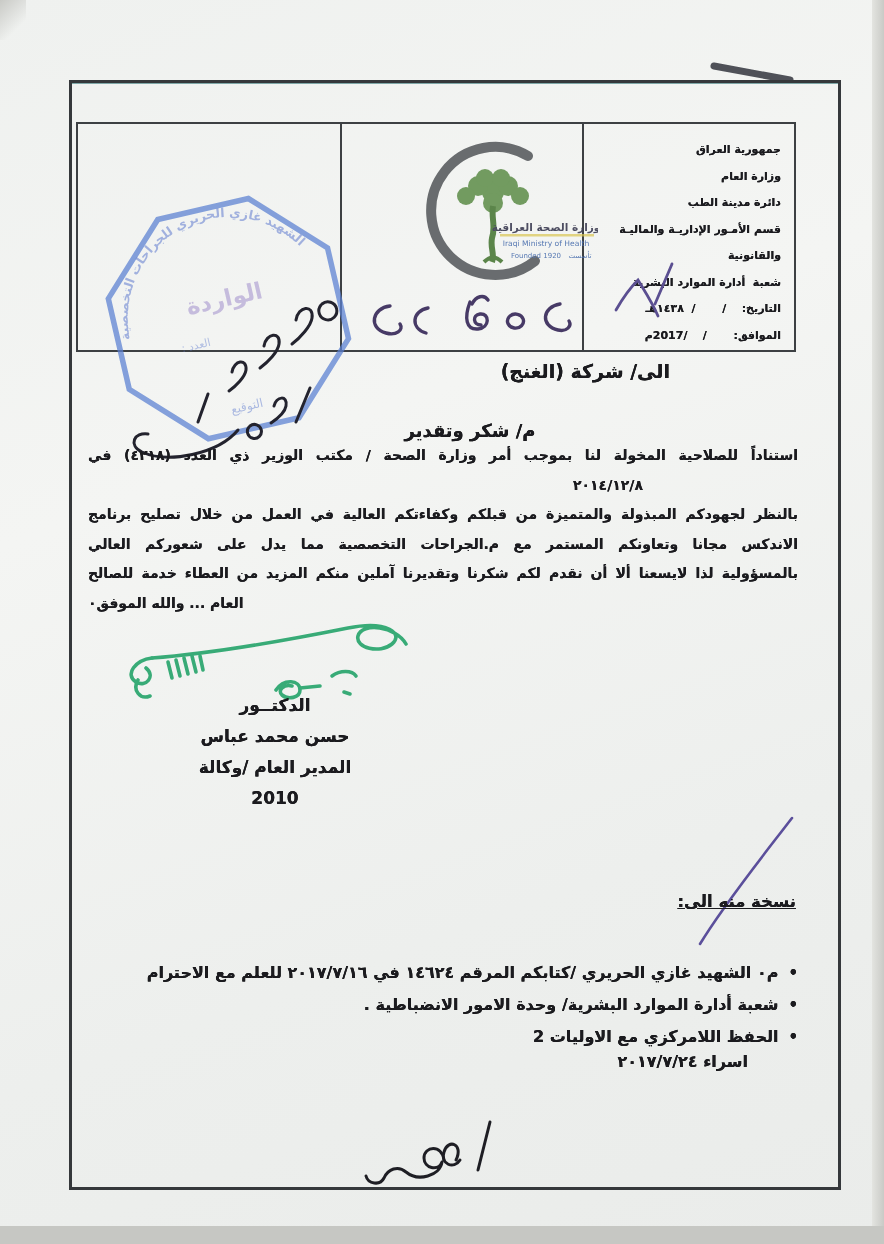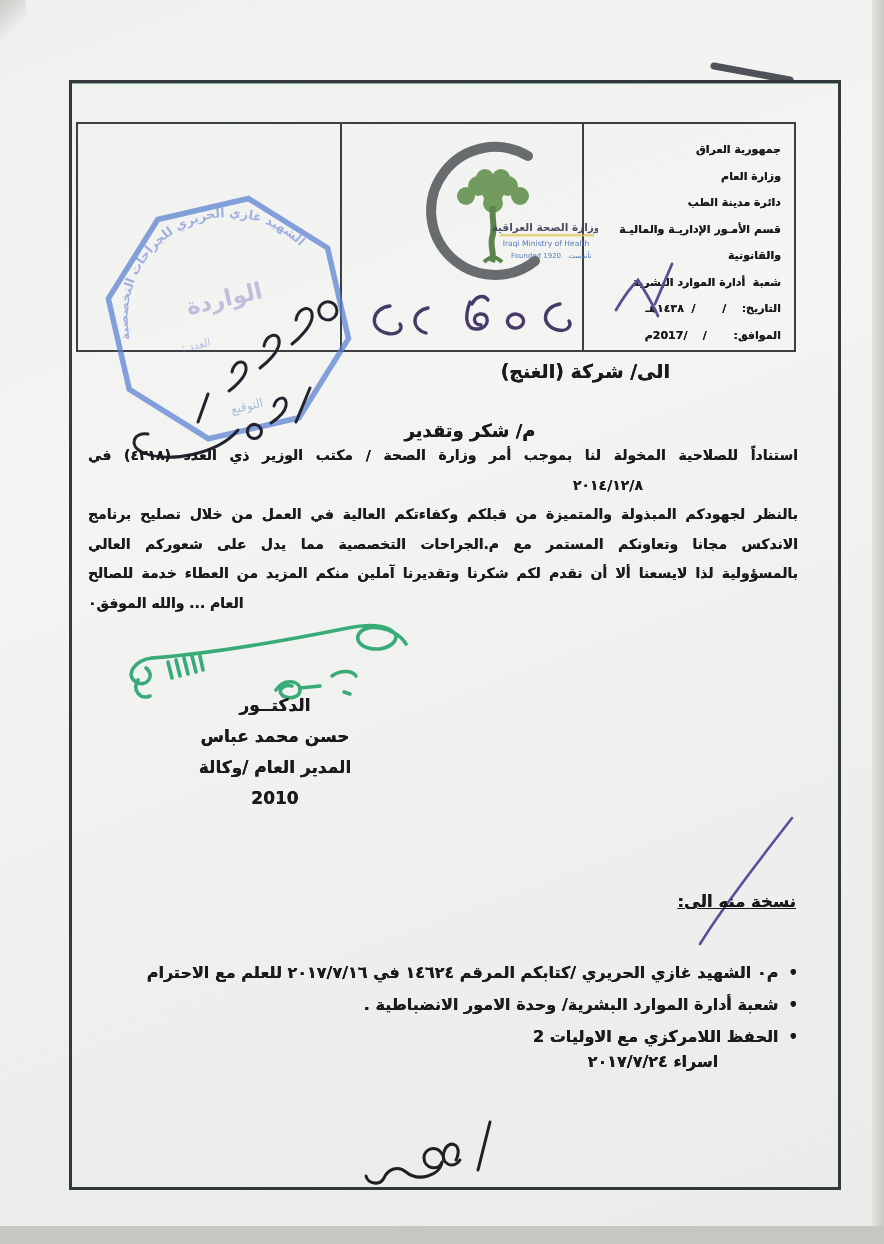--- a/index.html
+++ b/index.html
@@ -35,21 +35,21 @@
   .bodytext .date-line{text-align:right;padding-left:0;padding-right:155px;}
   .bodytext .end{text-align:left;}
   .sigblock{position:absolute;left:140px;top:690px;width:270px;text-align:center;direction:rtl;
        font-size:17px;font-weight:bold;line-height:31px;text-shadow:0 0 .4px #000;}
   .cc-head{position:absolute;left:596px;top:892px;width:200px;direction:rtl;text-align:right;
        font-size:16.5px;font-weight:bold;text-decoration:underline;text-shadow:0 0 .4px #000;}
   .cc-list{position:absolute;left:92px;top:922px;width:706px;direction:rtl;text-align:right;
        font-size:16px;font-weight:bold;line-height:31px;text-shadow:0 0 .3px #000;margin-top:35px;}
   .cc-list .row{white-space:nowrap;}
   .cc-list .b{display:inline-block;margin-left:10px;font-size:15px;}
-  .clerk{position:absolute;left:558px;top:1052px;width:190px;direction:rtl;text-align:center;
+  .clerk{position:absolute;left:558px;top:1052px;width:190px;direction:rtl;text-align:right;
        font-size:16px;font-weight:bold;text-shadow:0 0 .3px #000;}
 </style>
 </head>
 <body>
 
 <div class="page">
 
   <div class="scan-topleft"></div>
   <div class="scan-right"></div>
   <div class="scan-bottom"></div>

